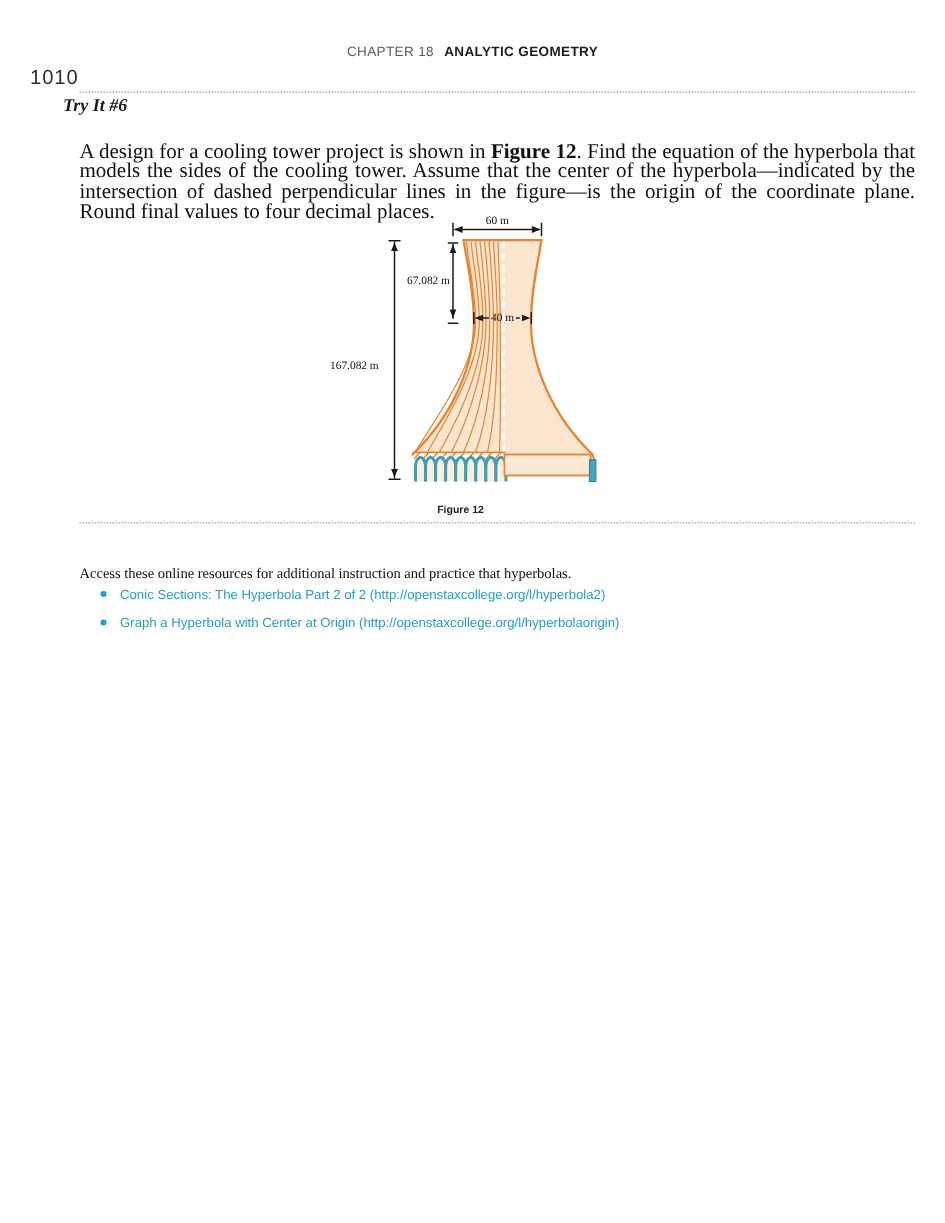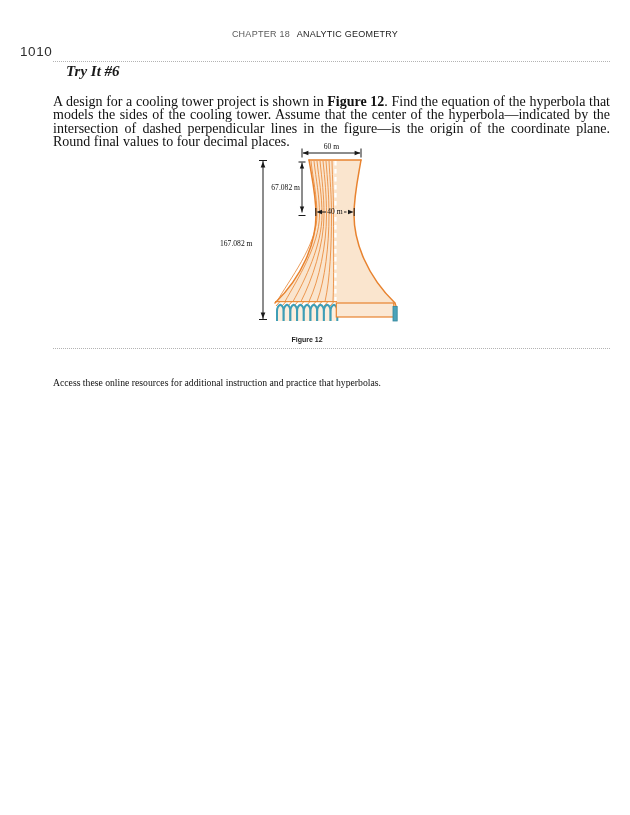--- a/index.html
+++ b/index.html
@@ -11,30 +11,30 @@
   .page-number {
     position:absolute; left:20px; top:24px;
     font-family:"Liberation Sans", sans-serif;
     font-size:13.5px; letter-spacing:0.6px; color:#2e2e2e;margin-top:20px;
   }
   .running-head {
     position:absolute; left:0; right:0; top:29px; text-align:center;
     font-family:"Liberation Sans", sans-serif;
     font-size:9px; color:#5a5a5a; letter-spacing:0.25px;
   }
-  .running-head .chapter-title { color:#1c1c1c; font-weight:400; margin-left:4px; }
+  .running-head .chapter-title { color:#1c1c1c; font-weight:700; margin-left:4px; }
   .sep {
     position:absolute; left:53px; width:557px; height:0;
     border-top:1px dotted #b3b3b3;
   }
   .sep-top { top:61px; }
   .sep-mid { top:348px; }
   .tryit-heading {
-    position:absolute; left:66px; top:63px;
-    font-style:italic; font-weight:600; font-size:15px; color:#1a1a1a;
+    position:absolute; left:42px; top:63px;
+    font-style:italic; font-weight:600; font-size:12px; color:#1a1a1a;
   }
   .tryit-body {
     position:absolute; left:53px; top:81px; width:557px;
     font-size:14px; line-height:13.4px; text-align:justify; color:#101010;
   }
   .tryit-body .figref { font-weight:700; }
   .figure-wrap { position:absolute; left:215px; top:140px; width:210px; height:210px;text-align:center; }
   .figure-wrap svg { display:block; }
   .dim-text { font-family:"Liberation Serif", serif; font-size:7.6px; fill:#111; }
   .fig-caption { font-family:"Liberation Sans", sans-serif; font-size:7px; font-weight:700; fill:#222; }
@@ -162,13 +162,21 @@
 
     <text class="fig-caption" x="92" y="202" text-anchor="middle">Figure 12</text>
   </svg>
 </div>
 
 <div class="sep sep-mid"></div>
 
 <p class="resources-intro">Access these online resources for additional instruction and practice that hyperbolas.</p>
 
 <ul class="resources-list">
+  <li>
+    <span class="bullet"></span>
+    <span>Conic Sections: The Hyperbola Part 2 of 2 (http://openstaxcollege.org/l/hyperbola2)</span>
+  </li>
+  <li>
+    <span class="bullet"></span>
+    <span>Graph a Hyperbola with Center at Origin (http://openstaxcollege.org/l/hyperbolaorigin)</span>
+  </li>
 </ul>
 
 </body></html>

